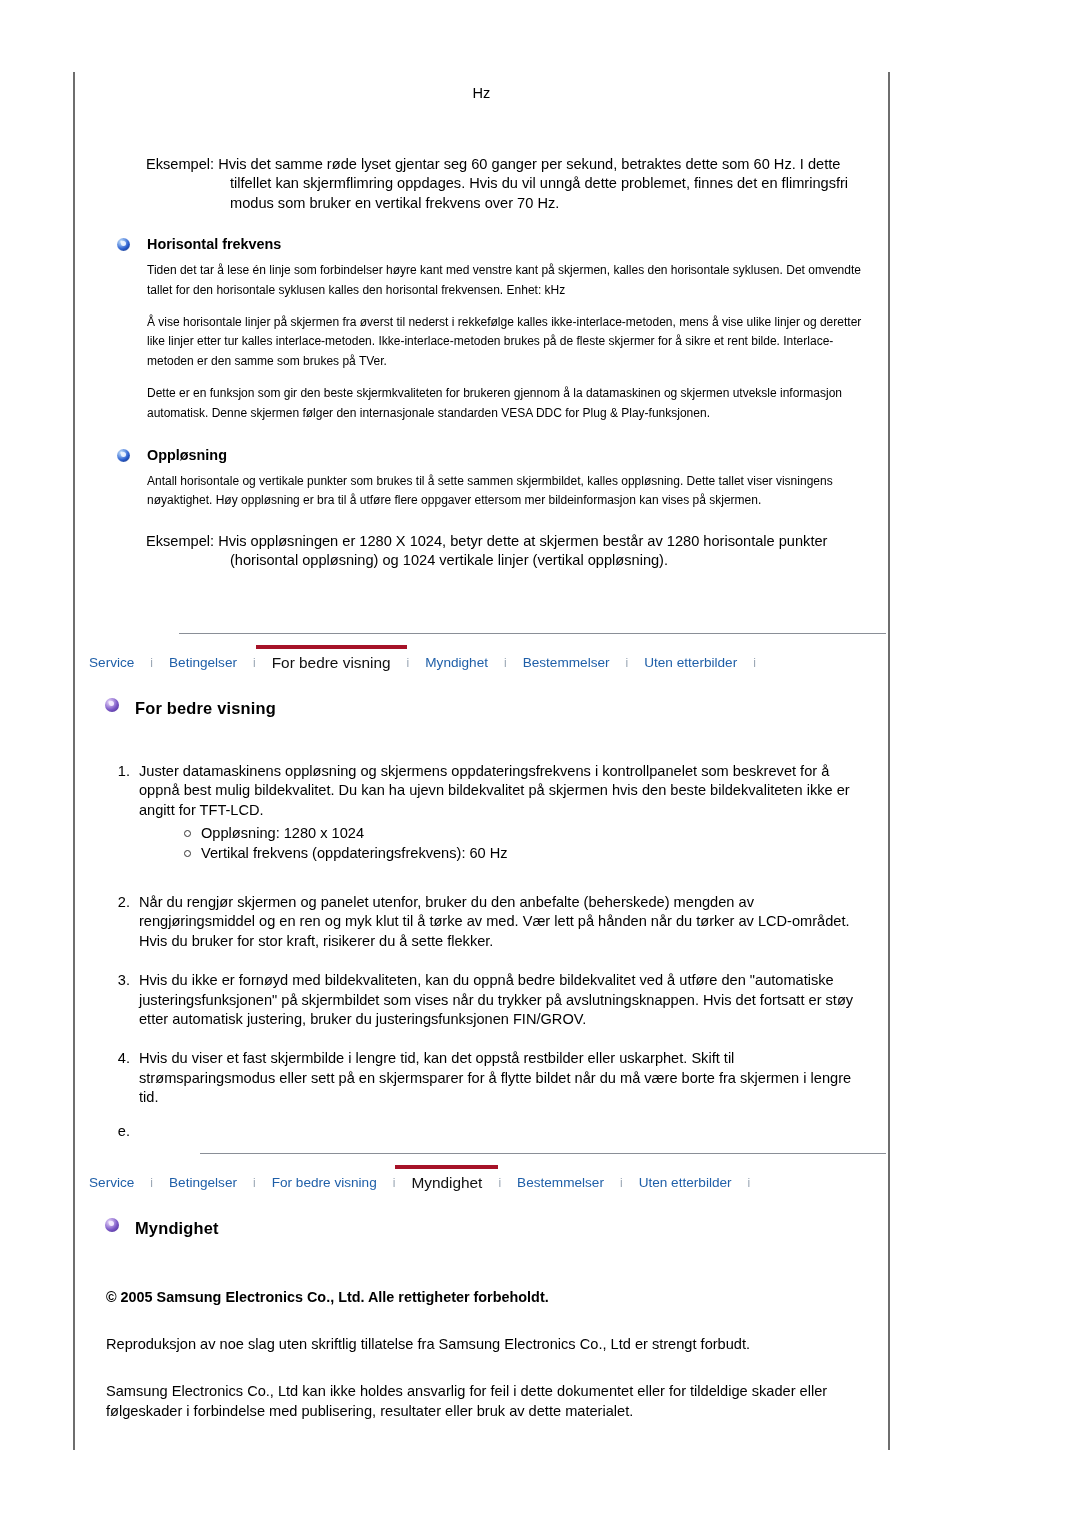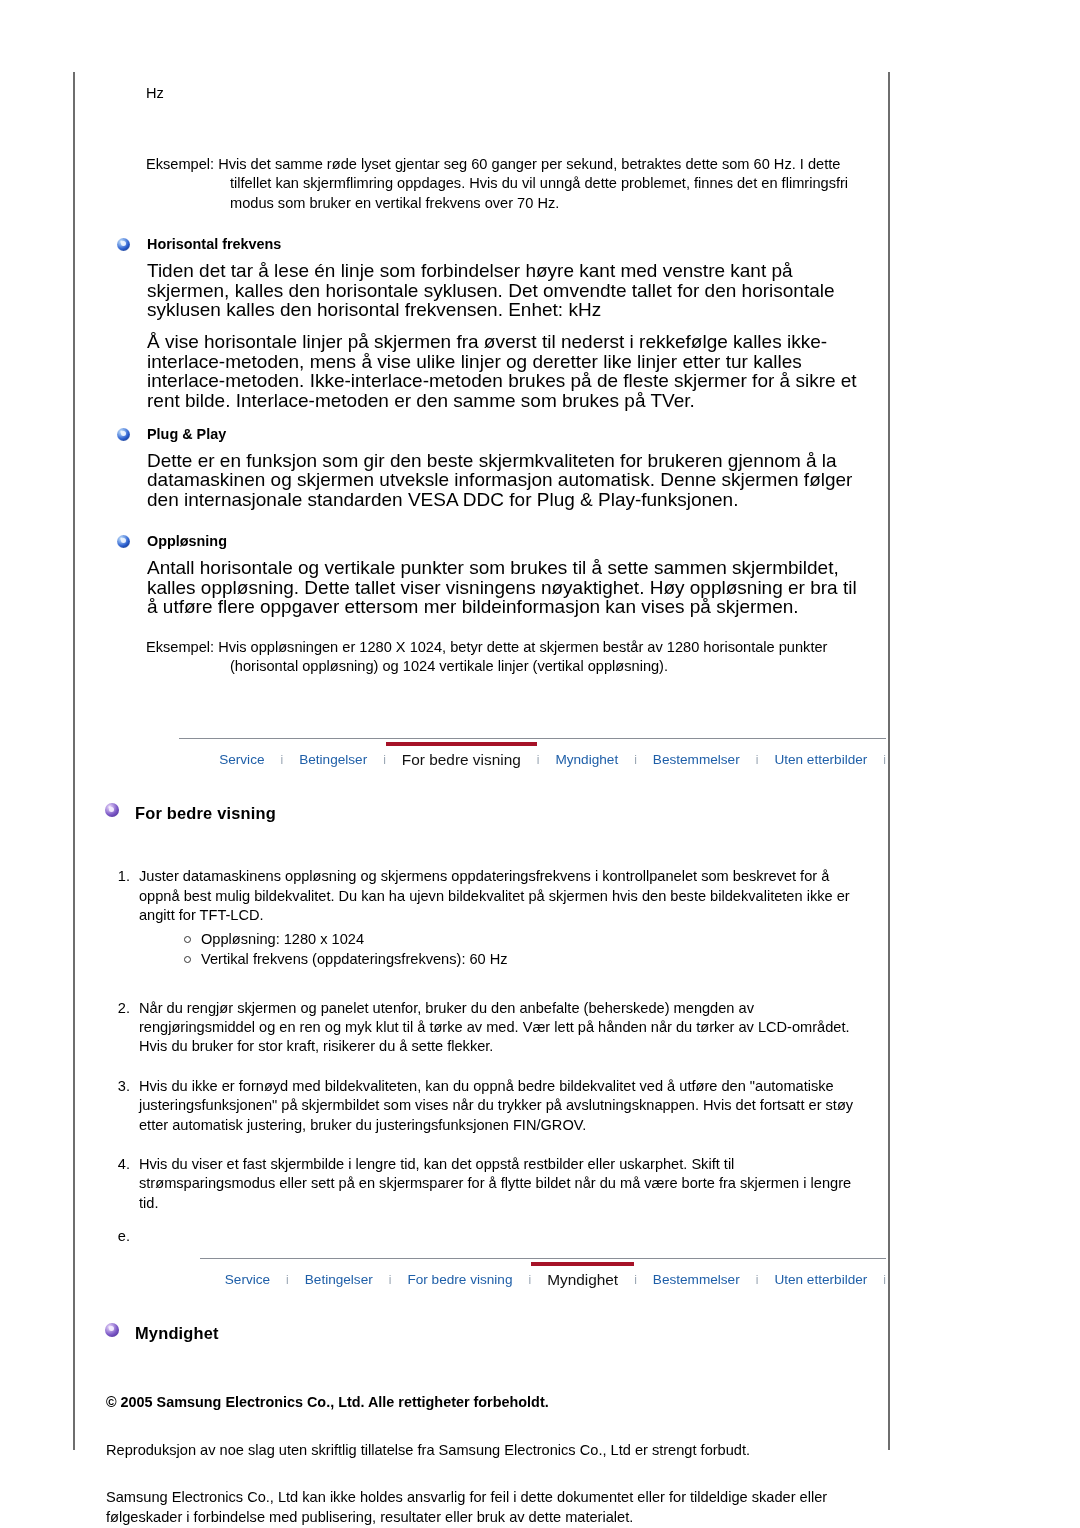--- a/index.html
+++ b/index.html
@@ -31,30 +31,30 @@
   #content {
     position: absolute;
     left: 73px;
     top: 72px;
     width: 817px;
     box-sizing: border-box;
   }
 
   
   .para {
-    font-size: 19px;
+    font-size: 12px;
     line-height: 19.4px;
     color: #000;
   }
 
   .unit-line {
     font-size: 14.6px;
     line-height: 19px;
-    padding-left: 73px;
     padding-top: 12px;
+    text-align: center;
   }
 
   
   .eksempel {
     font-size: 14.6px;
     line-height: 19.4px;
     margin-left: 73px;
     margin-right: 18px;
     padding-left: 84px;
     text-indent: -84px;
@@ -129,27 +129,26 @@
     height: 34px;
   }
   .navbar .rule {
     position: absolute;
     top: 0;
     height: 1px;
     background: #8a8f97;
   }
   .navbar .tabs {
     position: absolute;
-    top: 4px;
+    top: 12px;
     left: 0;
     right: 0;
     display: flex;
     align-items: flex-start;
-    justify-content: flex-end;
-    padding-right: 4px;
+    padding-right: 12px;
   }
   .tab {
     font-size: 13.6px;
     color: #1f5fa8;
     padding: 9px 16px 0 16px;
     white-space: nowrap;
     line-height: 17px;
   }
   .tab.active {
     color: #111111;
@@ -244,24 +243,20 @@
   <div class="eksempel" style="margin-top:52px;">Eksempel: Hvis det samme røde lyset gjentar seg 60 ganger per sekund, betraktes dette som 60 Hz. I dette tilfellet kan skjermflimring oppdages. Hvis du vil unngå dette problemet, finnes det en flimringsfri modus som bruker en vertikal frekvens over 70 Hz.</div>
 
   <div class="bullet-head" style="margin-top:22px;">
     <span class="sphere"></span>
     <span>Horisontal frekvens</span>
   </div>
   <div class="bullet-body para">Tiden det tar å lese én linje som forbindelser høyre kant med venstre kant på skjermen, kalles den horisontale syklusen. Det omvendte tallet for den horisontale syklusen kalles den horisontal frekvensen. Enhet: kHz</div>
 
   <div class="bullet-body para">Å vise horisontale linjer på skjermen fra øverst til nederst i rekkefølge kalles ikke-interlace-metoden, mens å vise ulike linjer og deretter like linjer etter tur kalles interlace-metoden. Ikke-interlace-metoden brukes på de fleste skjermer for å sikre et rent bilde. Interlace-metoden er den samme som brukes på TVer.</div>
 
-  <div class="bullet-head" style="margin-top:9px;">
-    <span class="sphere"></span>
-    <span>Plug &amp; Play</span>
-  </div>
   <div class="bullet-body para">Dette er en funksjon som gir den beste skjermkvaliteten for brukeren gjennom å la datamaskinen og skjermen utveksle informasjon automatisk. Denne skjermen følger den internasjonale standarden VESA DDC for Plug &amp; Play-funksjonen.</div>
 
   <div class="bullet-head" style="margin-top:17px;">
     <span class="sphere"></span>
     <span>Oppløsning</span>
   </div>
   <div class="bullet-body para">Antall horisontale og vertikale punkter som brukes til å sette sammen skjermbildet, kalles oppløsning. Dette tallet viser visningens nøyaktighet. Høy oppløsning er bra til å utføre flere oppgaver ettersom mer bildeinformasjon kan vises på skjermen.</div>
 
   <div class="eksempel" style="margin-top:15px;">Eksempel: Hvis oppløsningen er 1280 X 1024, betyr dette at skjermen består av 1280 horisontale punkter (horisontal oppløsning) og 1024 vertikale linjer (vertikal oppløsning).</div>
 

